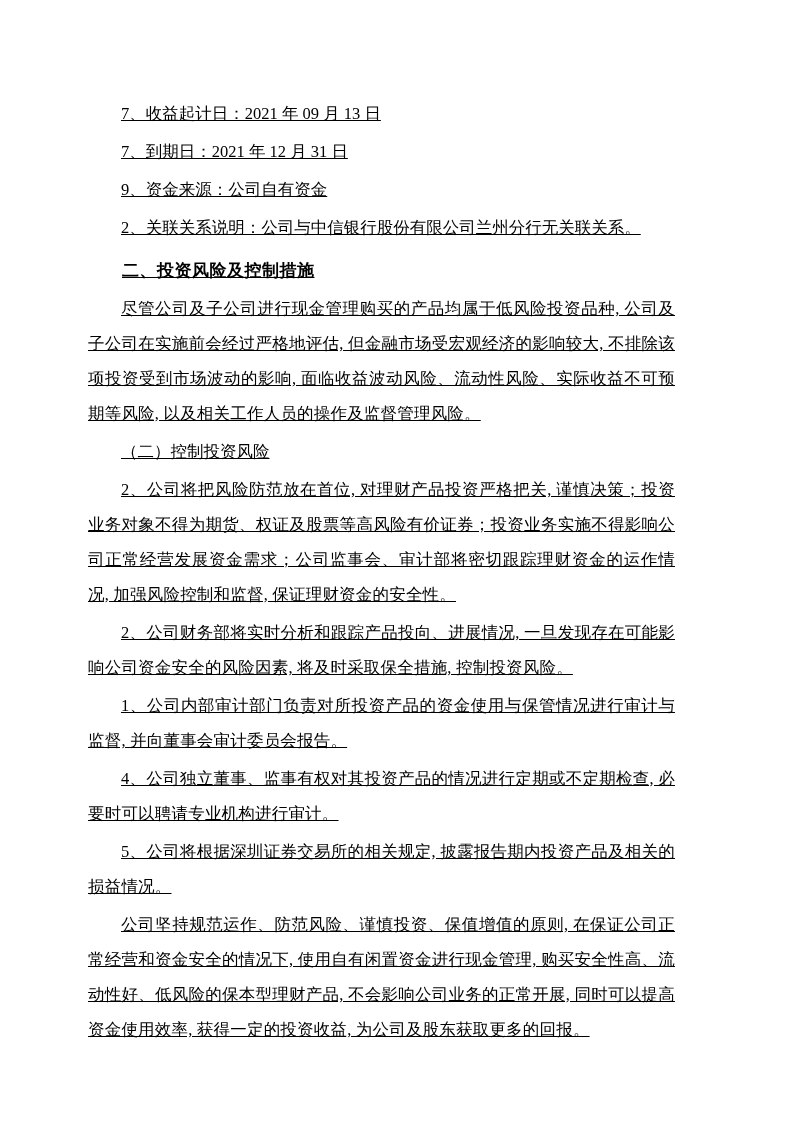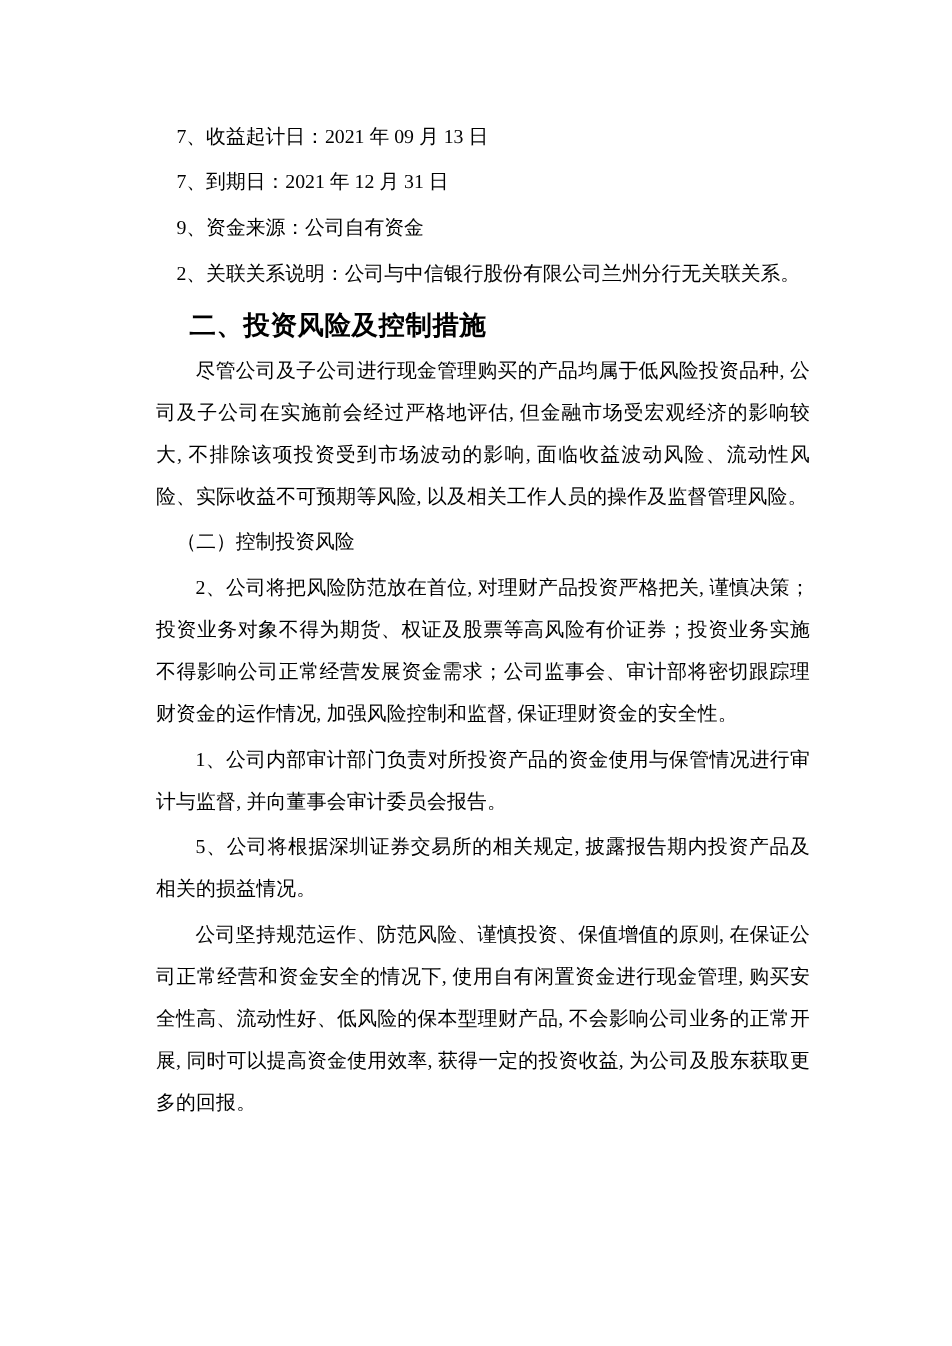--- a/index.html
+++ b/index.html
@@ -12,40 +12,41 @@
     height: 1122px;
     font-family: "Liberation Serif", "DejaVu Serif", serif;
     color: #000000;
     overflow: hidden;
   }
   .page {
     position: relative;
     width: 793px;
     height: 1122px;
     box-sizing: border-box;
-    padding: 96px 118px 60px 114px;
+    padding: 96px 118px 60px 88px;
+    text-decoration: underline;
   }
   .doc-body {
     font-size: 16.5px;
     line-height: 35px;
   }
   .heading {
     margin: 8px 0 3px 0;
     text-indent: 2em;
     font-weight: bold;
     font-family: "Liberation Sans", "DejaVu Sans", sans-serif;
-    font-size: 22px;
+    font-size: 17px;
     letter-spacing: 0.5px;
   }
   .sub-heading {
     margin: 0 0 3px 0;
     text-indent: 2em;
   }
   .para {
-    margin: 0 0 3px 16px;
+    margin: 0 0 3px 0;
     text-indent: 2em;
     text-align: justify;
     text-justify: inter-ideograph;
     letter-spacing: 0.2px;
   }
   .num-line {
     margin: 0 0 3px 0;
     text-indent: 2em;
     text-align: justify;
     text-justify: inter-ideograph;
@@ -63,20 +64,22 @@
     <p class="num-line">2、关联关系说明：公司与中信银行股份有限公司兰州分行无关联关系。</p>
 
     <p class="heading">二、投资风险及控制措施</p>
 
 
     <p class="para">尽管公司及子公司进行现金管理购买的产品均属于低风险投资品种, 公司及子公司在实施前会经过严格地评估, 但金融市场受宏观经济的影响较大, 不排除该项投资受到市场波动的影响, 面临收益波动风险、流动性风险、实际收益不可预期等风险, 以及相关工作人员的操作及监督管理风险。</p>
 
     <p class="sub-heading">（二）控制投资风险</p>
 
     <p class="para">2、公司将把风险防范放在首位, 对理财产品投资严格把关, 谨慎决策；投资业务对象不得为期货、权证及股票等高风险有价证券；投资业务实施不得影响公司正常经营发展资金需求；公司监事会、审计部将密切跟踪理财资金的运作情况, 加强风险控制和监督, 保证理财资金的安全性。</p>
+    <p class="para">2、公司财务部将实时分析和跟踪产品投向、进展情况, 一旦发现存在可能影响公司资金安全的风险因素, 将及时采取保全措施, 控制投资风险。</p>
     <p class="para">1、公司内部审计部门负责对所投资产品的资金使用与保管情况进行审计与监督, 并向董事会审计委员会报告。</p>
+    <p class="para">4、公司独立董事、监事有权对其投资产品的情况进行定期或不定期检查, 必要时可以聘请专业机构进行审计。</p>
     <p class="para">5、公司将根据深圳证券交易所的相关规定, 披露报告期内投资产品及相关的损益情况。</p>
 
 
     <p class="para">公司坚持规范运作、防范风险、谨慎投资、保值增值的原则, 在保证公司正常经营和资金安全的情况下, 使用自有闲置资金进行现金管理, 购买安全性高、流动性好、低风险的保本型理财产品, 不会影响公司业务的正常开展, 同时可以提高资金使用效率, 获得一定的投资收益, 为公司及股东获取更多的回报。</p>
 
   </div>
 </div>
 
 </body></html>

